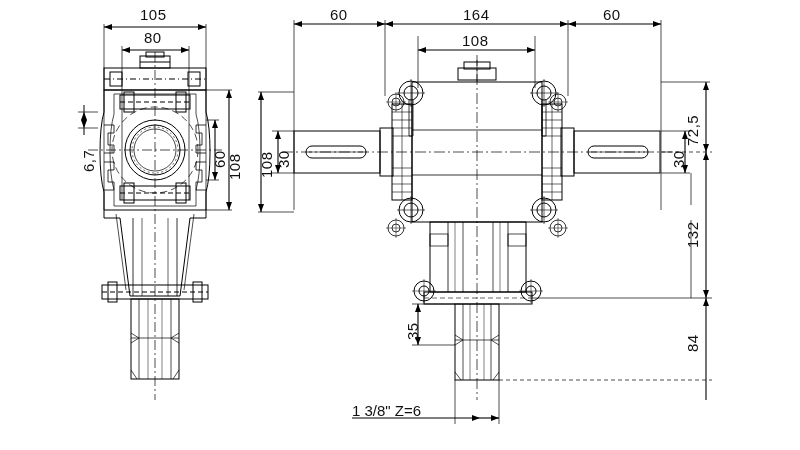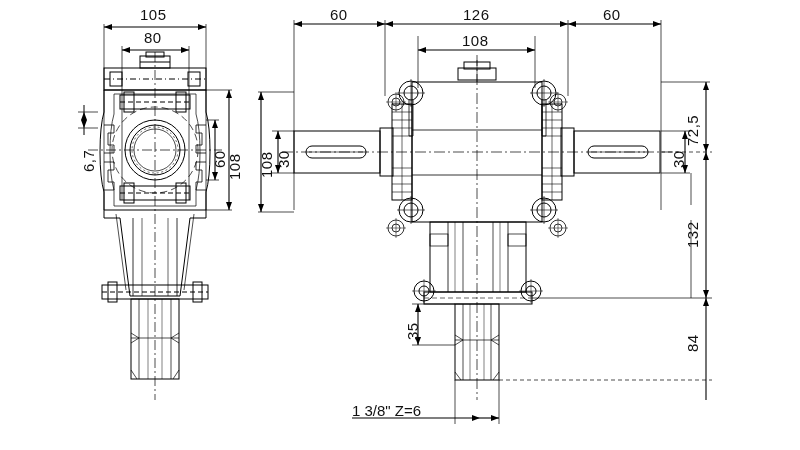--- a/index.html
+++ b/index.html
@@ -394,21 +394,21 @@
     </g>
   </svg>
 
   <div class="dimtext" style="left:140px;top:6px;">105</div>
   <div class="dimtext" style="left:144px;top:29px;text-align:right;">80</div>
   <div class="dimtext rot" style="left:80px;top:172px;">6,7</div>
   <div class="dimtext rot" style="left:211px;top:168px;">60</div>
   <div class="dimtext rot" style="left:226px;top:180px;">108</div>
 
   <div class="dimtext" style="left:330px;top:6px;">60</div>
-  <div class="dimtext" style="left:463px;top:6px;">126</div>
+  <div class="dimtext" style="left:463px;top:6px;">164</div>
   <div class="dimtext" style="left:603px;top:6px;">60</div>
   <div class="dimtext" style="left:462px;top:32px;">108</div>
 
   <div class="dimtext rot" style="left:258px;top:178px;">108</div>
   <div class="dimtext rot" style="left:275px;top:168px;">30</div>
 
   <div class="dimtext rot" style="left:684px;top:146px;">72,5</div>
   <div class="dimtext rot" style="left:670px;top:168px;">30</div>
   <div class="dimtext rot" style="left:684px;top:248px;">132</div>
   <div class="dimtext rot" style="left:684px;top:352px;">84</div>

